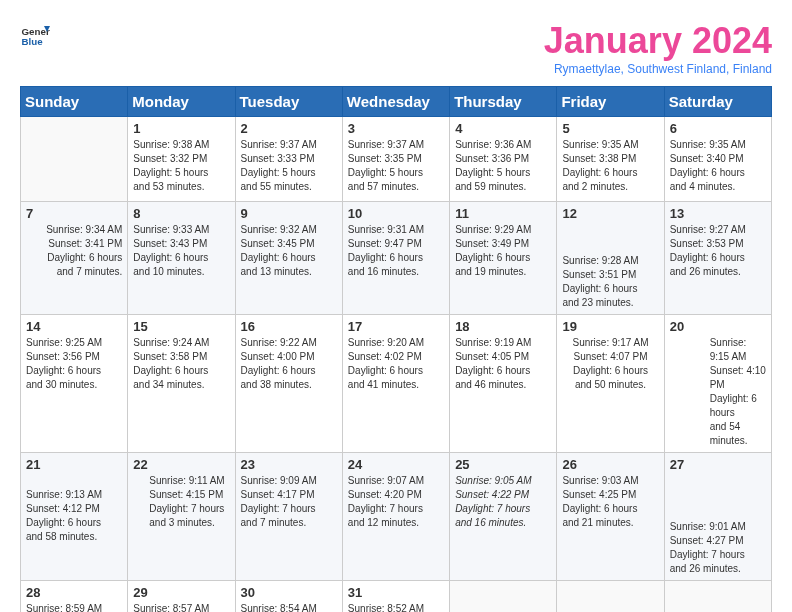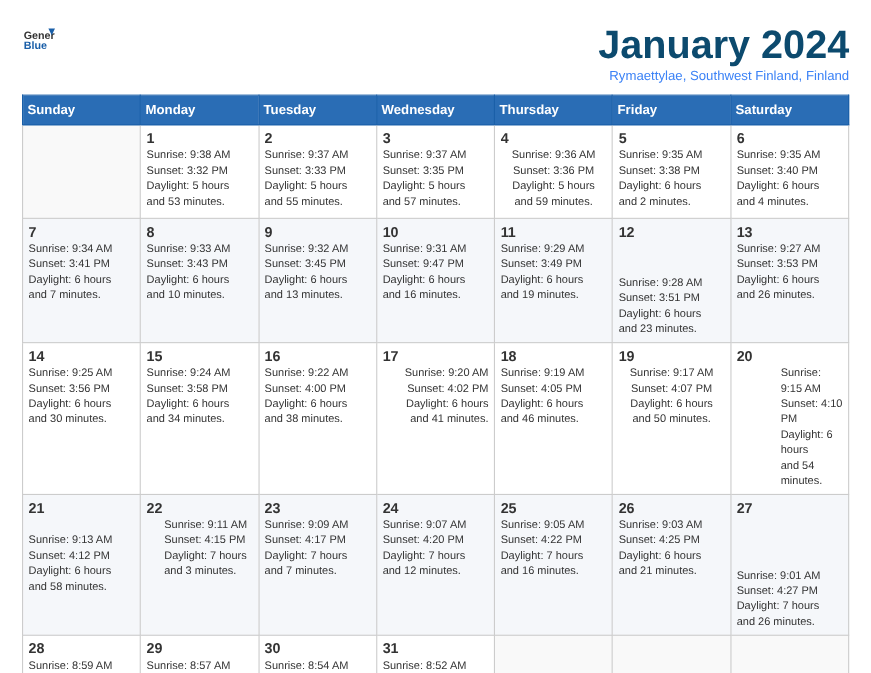--- a/index.html
+++ b/index.html
@@ -24,35 +24,35 @@
     .logo-icon {
       width: 30px;
       height: 30px;
     }
     .title-section {
       text-align: right;
     }
     .month-title {
       font-size: 36px;
       font-weight: bold;
-      color: #0c4a6e;
+      color: #ec4899;
     }
     .location-title {
       font-size: 12px;
       color: #3b82f6;
     }
     table {
       width: 100%;
       border-collapse: collapse;
       table-layout: fixed;
     }
     thead tr th {
       background-color: #2a6db5;
       color: #fff;
-      font-size: 12px;
+      font-size: 15px;
       font-weight: bold;
       padding: 6px 4px;
       text-align: left;
       border: 1px solid #1a5fa8;
     }
     tbody tr td {
       vertical-align: top;
       border: 1px solid #ccc;
       padding: 4px 5px;
       font-size: 10.5px;
@@ -127,21 +127,21 @@
         </td>
         <td>
           <span class="day-number">3</span>
           <div class="day-info" style="white-space: pre-line;">Sunrise: 9:37 AM
 Sunset: 3:35 PM
 Daylight: 5 hours
 and 57 minutes.</div>
         </td>
         <td>
           <span class="day-number">4</span>
-          <div class="day-info" style="white-space: pre-line; text-align: center;">Sunrise: 9:36 AM
+          <div class="day-info" style="white-space: pre-line;">Sunrise: 9:36 AM
 Sunset: 3:36 PM
 Daylight: 5 hours
 and 59 minutes.</div>
         </td>
         <td>
           <span class="day-number">5</span>
           <div class="day-info" style="white-space: pre-line;">Sunrise: 9:35 AM
 Sunset: 3:38 PM
 Daylight: 6 hours
 and 2 minutes.</div>
@@ -150,21 +150,21 @@
           <span class="day-number">6</span>
           <div class="day-info" style="white-space: pre-line;">Sunrise: 9:35 AM
 Sunset: 3:40 PM
 Daylight: 6 hours
 and 4 minutes.</div>
         </td>
       </tr>
       <tr>
         <td>
           <span class="day-number">7</span>
-          <div class="day-info" style="white-space: pre-line;">Sunrise: 9:34 AM
+          <div class="day-info" style="white-space: pre-line; text-align: right;">Sunrise: 9:34 AM
 Sunset: 3:41 PM
 Daylight: 6 hours
 and 7 minutes.</div>
         </td>
         <td>
           <span class="day-number">8</span>
           <div class="day-info" style="white-space: pre-line;">Sunrise: 9:33 AM
 Sunset: 3:43 PM
 Daylight: 6 hours
 and 10 minutes.</div>
@@ -222,21 +222,21 @@
         </td>
         <td>
           <span class="day-number">16</span>
           <div class="day-info" style="white-space: pre-line;">Sunrise: 9:22 AM
 Sunset: 4:00 PM
 Daylight: 6 hours
 and 38 minutes.</div>
         </td>
         <td>
           <span class="day-number">17</span>
-          <div class="day-info" style="white-space: pre-line; text-align: right;">Sunrise: 9:20 AM
+          <div class="day-info" style="white-space: pre-line;">Sunrise: 9:20 AM
 Sunset: 4:02 PM
 Daylight: 6 hours
 and 41 minutes.</div>
         </td>
         <td>
           <span class="day-number">18</span>
           <div class="day-info" style="white-space: pre-line;">Sunrise: 9:19 AM
 Sunset: 4:05 PM
 Daylight: 6 hours
 and 46 minutes.</div>
@@ -280,21 +280,21 @@
         </td>
         <td>
           <span class="day-number">24</span>
           <div class="day-info" style="white-space: pre-line;">Sunrise: 9:07 AM
 Sunset: 4:20 PM
 Daylight: 7 hours
 and 12 minutes.</div>
         </td>
         <td>
           <span class="day-number">25</span>
-          <div class="day-info" style="white-space: pre-line;">Sunrise: 9:05 AM
+          <div class="day-info" style="white-space: pre-line; font-style: italic;">Sunrise: 9:05 AM
 Sunset: 4:22 PM
 Daylight: 7 hours
 and 16 minutes.</div>
         </td>
         <td>
           <span class="day-number">26</span>
           <div class="day-info" style="white-space: pre-line;">Sunrise: 9:03 AM
 Sunset: 4:25 PM
 Daylight: 6 hours
 and 21 minutes.</div>

